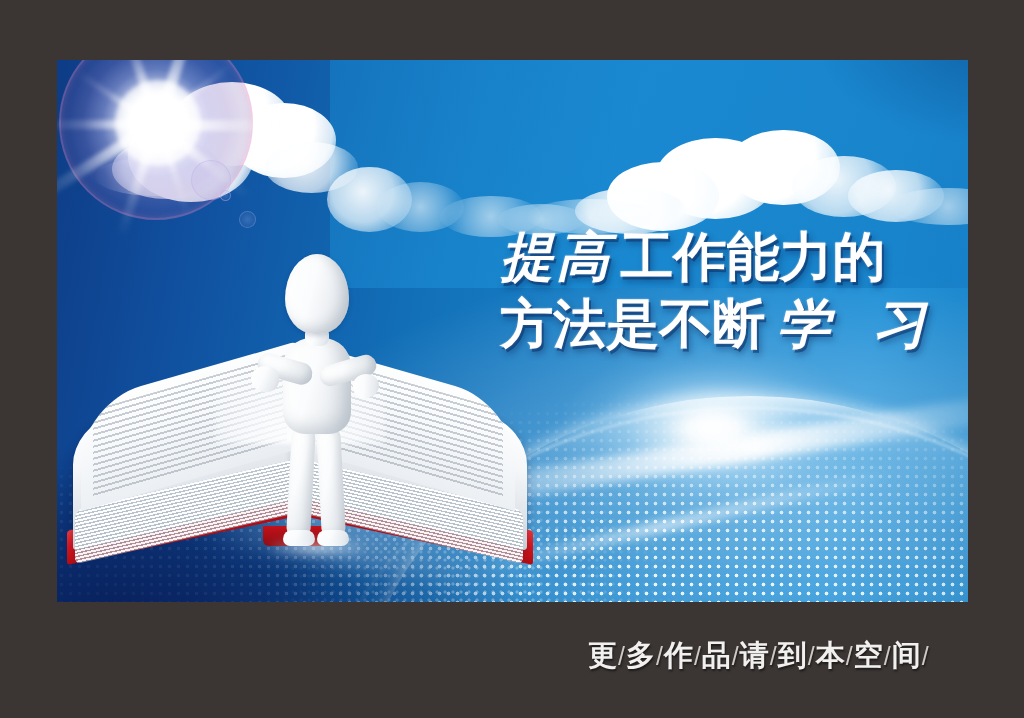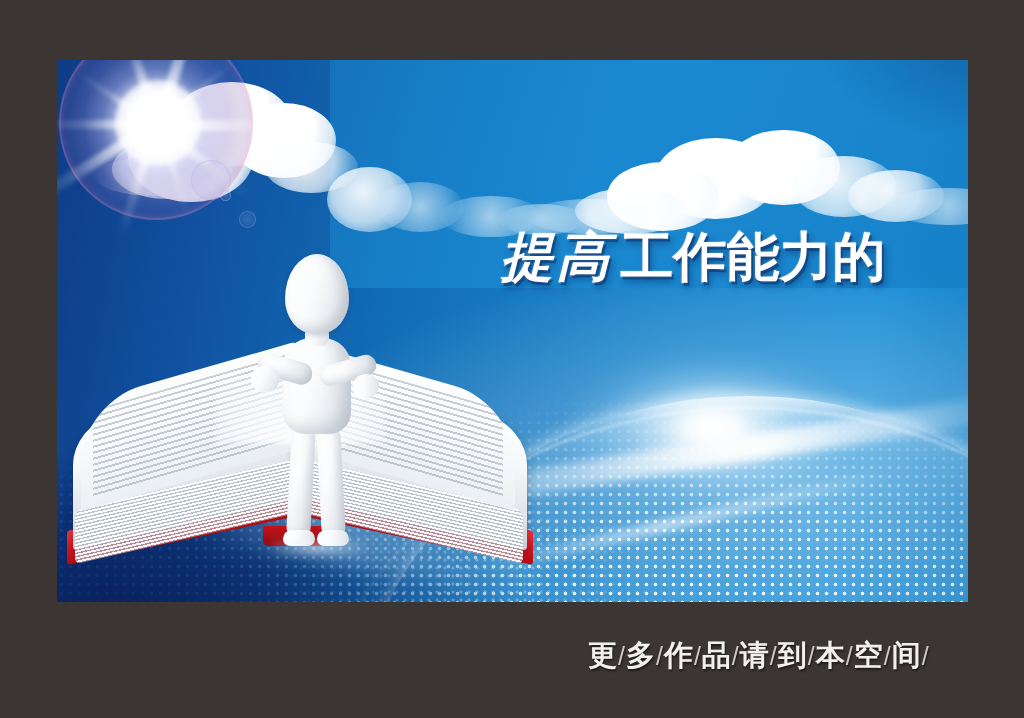--- a/index.html
+++ b/index.html
@@ -467,17 +467,18 @@
       <div class="mq mq-arm-r"></div>
       <div class="mq mq-hand-r"></div>
       <div class="mq mq-neck"></div>
       <div class="mq mq-head"></div>
       <div class="mq-shadow"></div>
     </div>
   </div>
 
   <div id="headline">
     <div class="hl-line" id="headline-line-1"><span class="brush">提高</span><span class="blockface">工作能力的</span></div>
+    <div class="hl-line" id="headline-line-2"><span class="blockface">方法是不断</span><span class="brush tail">学 习</span></div>
   </div>
 
 </div>
 
 <div id="bottom-caption"><span>更</span><span class="sep">/</span><span>多</span><span class="sep">/</span><span>作</span><span class="sep">/</span><span>品</span><span class="sep">/</span><span>请</span><span class="sep">/</span><span>到</span><span class="sep">/</span><span>本</span><span class="sep">/</span><span>空</span><span class="sep">/</span><span>间</span><span class="sep">/</span></div>
 
 </body></html>

